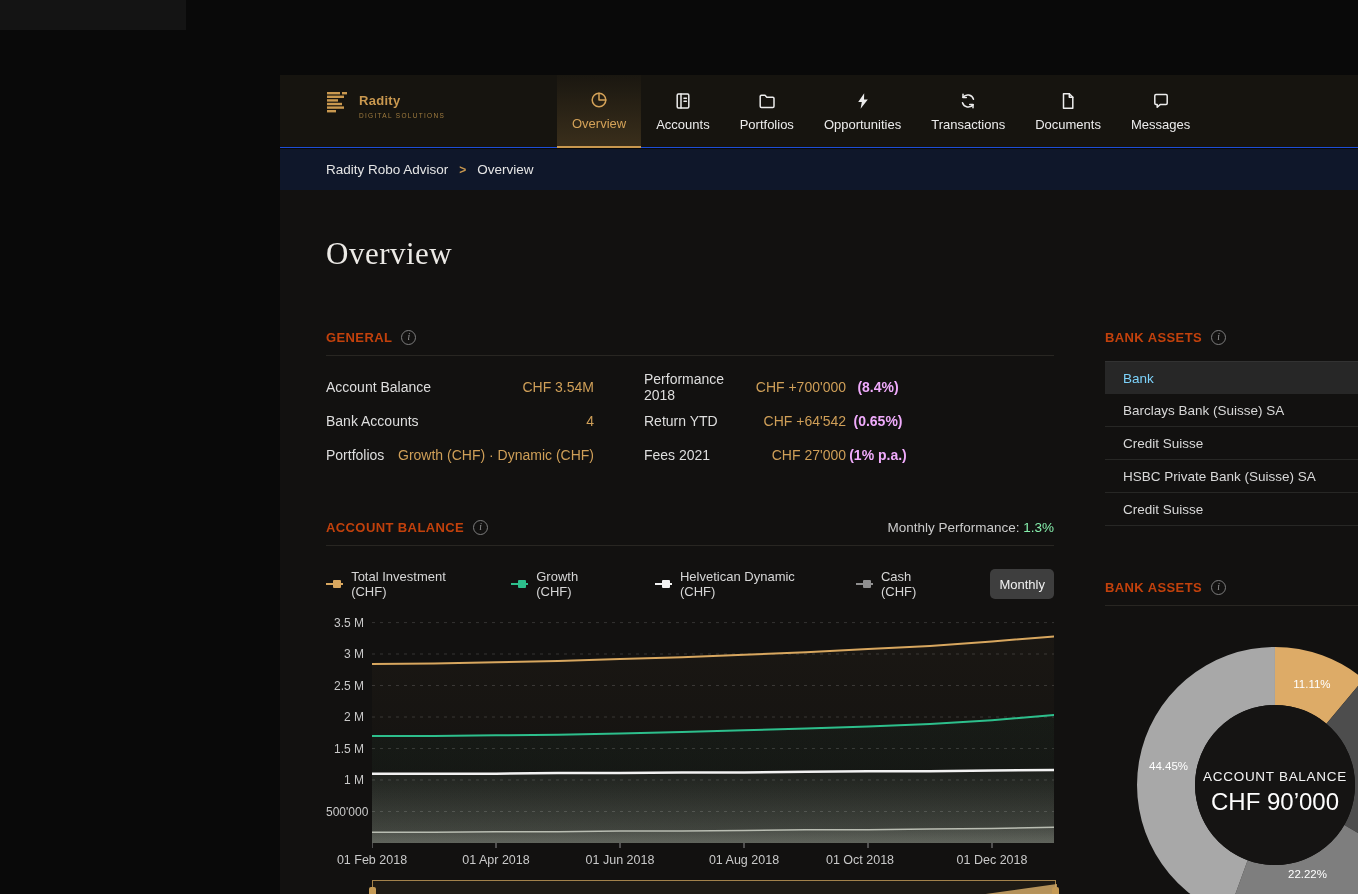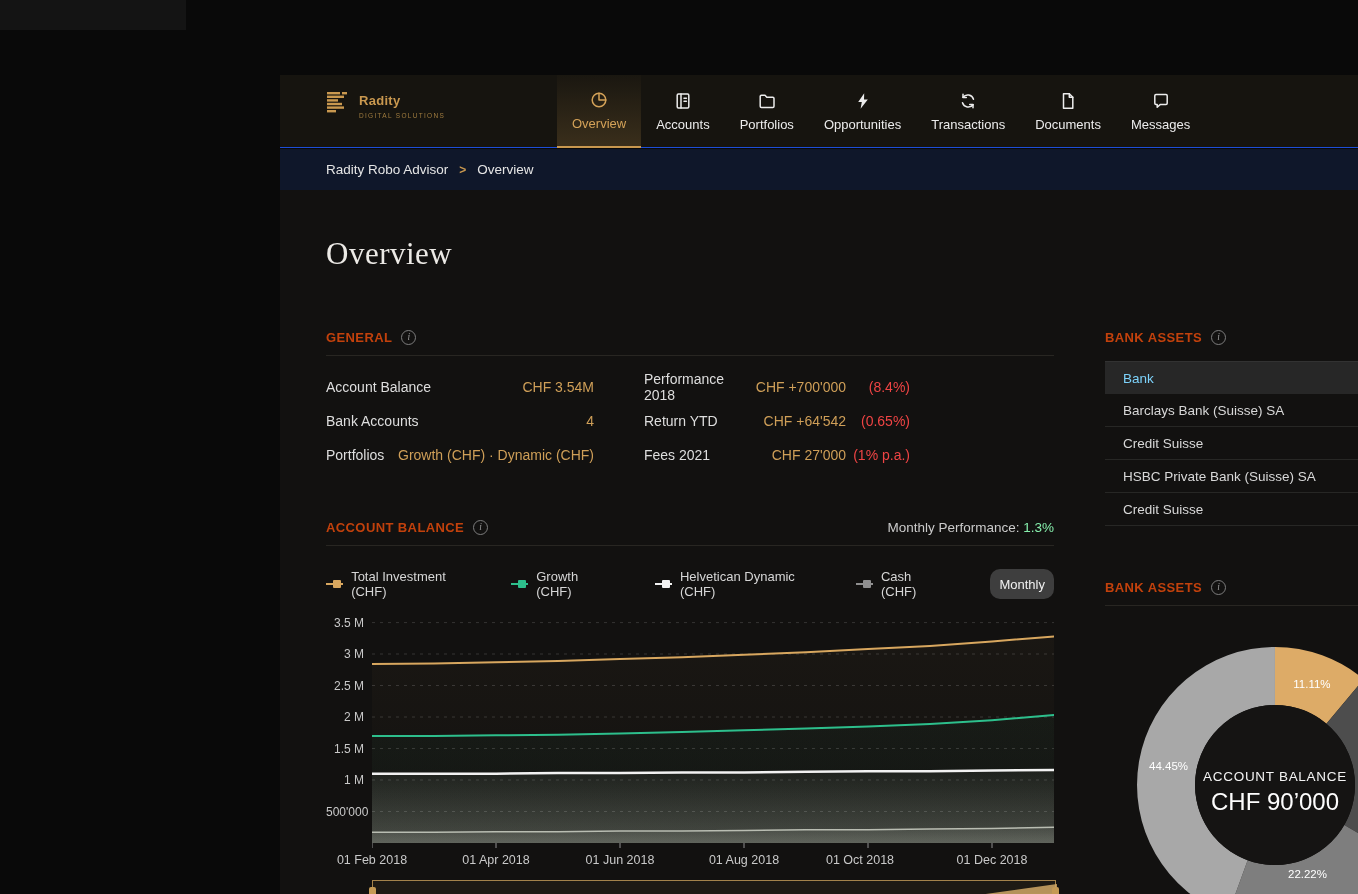--- a/index.html
+++ b/index.html
@@ -45,38 +45,38 @@
   .sec-divider { height:1px; background:#282622; margin-top:7px; }
 
   
   .general { position:absolute; left:46px; top:136px; width:728px; }
   .gen-grid { display:flex; gap:50px; margin-top:14px; }
   .gen-col { width:268px; }
   .gen-col.rightcol { width:266px; }
   .gen-row { display:flex; align-items:center; height:34px; font-size:14px; }
   .gen-label { color:#dedede; flex:1; }
   .gen-value { color:#cf9f58; text-align:right; }
-  .gen-extra { width:64px; text-align:right; color:#ef4444; }
+  .gen-extra { width:64px; text-align:center; color:#f0abfc;font-weight:bold; }
 
   
   .bank-list { position:absolute; left:825px; top:136px; right:0; }
   .assets-table { margin-top:13px; }
   .asset-head { height:33px; background:#272727; border-top:1px solid #323232; display:flex; align-items:center; padding-left:18px; color:#7dd3fc; font-size:13.5px; }
   .asset-row { height:33px; display:flex; align-items:center; padding-left:18px; color:#d8d8d8; font-size:13.5px; border-bottom:1px solid #272725; cursor:pointer; }
 
   
   .balance { position:absolute; left:46px; top:326px; width:728px; height:420px; }
   .perf { margin-left:auto; font-size:13.5px; color:#cbcbcb; }
   .perf .perf-val { color:#86efac; }
   .legend { display:flex; margin-top:23px; gap:56px; }
   .legend-item { display:flex; align-items:center; gap:8px; font-size:13px; color:#d6d6d6; cursor:pointer; }
   .lg-marker { position:relative; width:22px; height:8px; }
   .lg-line { position:absolute; left:0; right:0; top:3px; height:2px; background:var(--c); }
   .lg-sq { position:absolute; left:7px; top:0; width:8px; height:8px; border-radius:1px; background:var(--c); }
-  .period-btn { margin-left:auto; background:#3e3e3e; color:#f1f1f1; font-size:13px; padding:3px 9px; border-radius:10px; border:0; cursor:pointer; font-family:inherit; }
+  .period-btn { margin-left:auto; background:#3e3e3e; color:#f1f1f1; font-size:13px; padding:3px 9px; border-radius:5px; border:0; cursor:pointer; font-family:inherit; }
 
   .chart-wrap { position:absolute; left:0; top:99px; width:728px; height:266px; }
   #balance-chart { position:absolute; left:46px; top:0; }
   .ylabel { position:absolute; width:38px; text-align:right; font-size:12px; color:#c9c9c9; }
   .xlabel { position:absolute; top:238px; width:92px; text-align:center; font-size:12.5px; color:#c9c9c9; }
 
   .brush { position:absolute; left:46px; top:364px; width:684px; height:40px; border:1px solid #a5834b; background:rgba(140,110,60,0.10); cursor:grab; }
   .brush svg { position:absolute; left:0; top:0; }
   .brush-handle { position:absolute; width:7px; height:11px; top:6px; background:#c59a55; border-radius:2px; cursor:ew-resize; }
   .brush-handle.left { left:-4px; }

